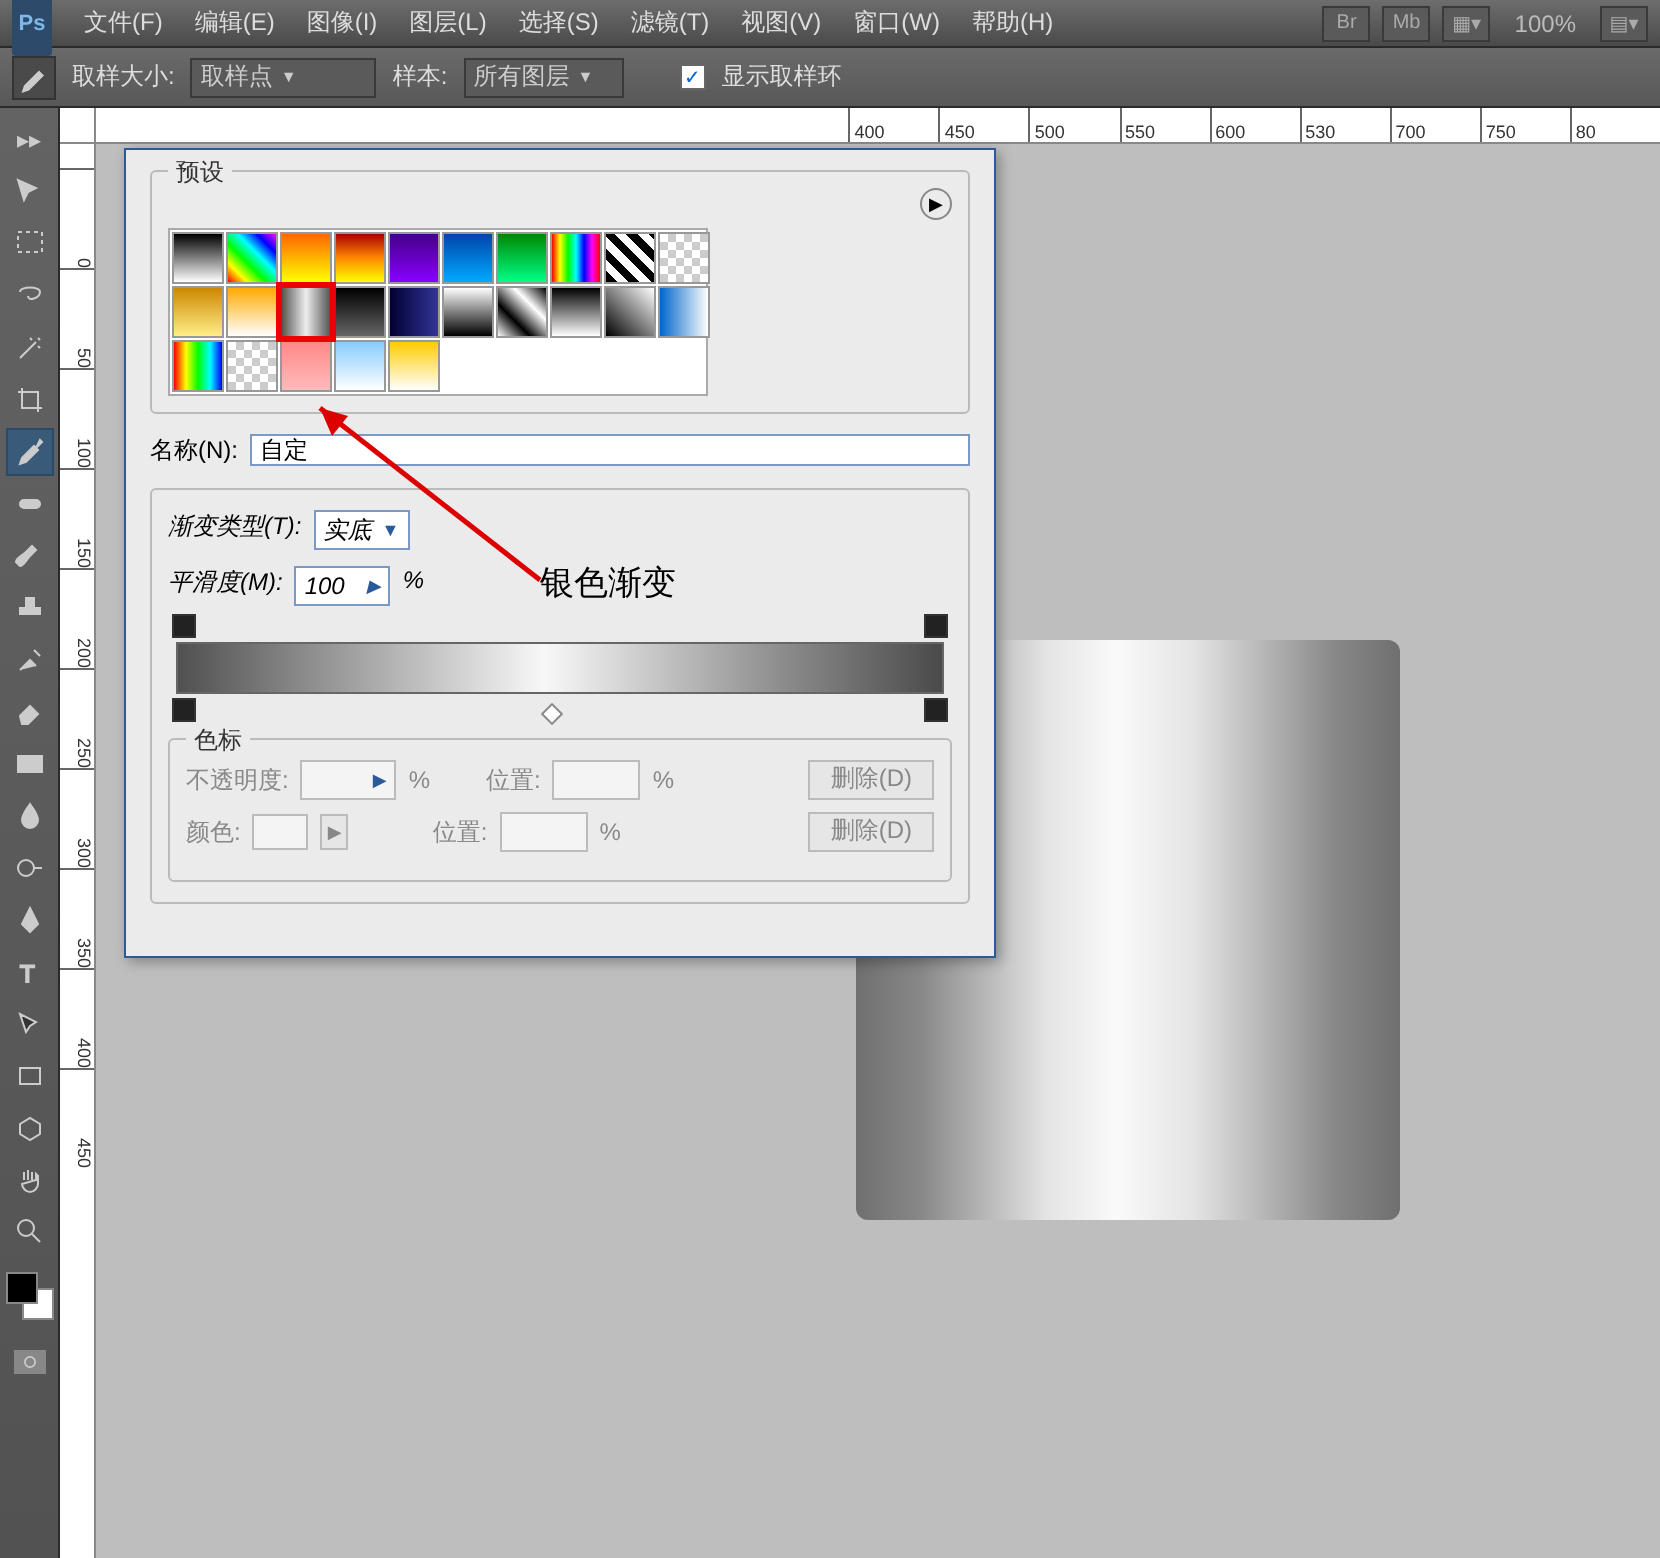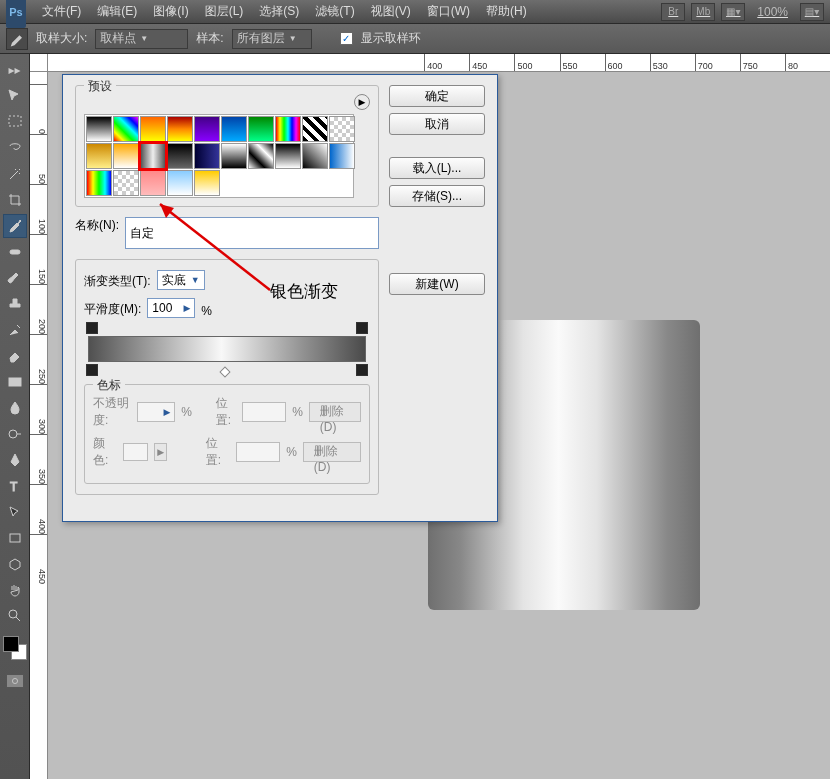--- a/index.html
+++ b/index.html
@@ -2,21 +2,21 @@
 <html><head>
 <meta charset="utf-8">
 <style>
 * { box-sizing: border-box; margin: 0; padding: 0; font-family: "Microsoft YaHei", Tahoma, Arial, sans-serif; font-size: 12px; }
 body { width: 830px; height: 779px; background: #b8b8b8; overflow: hidden; position: relative; }
 
 
 .menu-bar { height: 24px; background: linear-gradient(#6d6d6d, #4a4a4a); display: flex; align-items: center; padding: 0 6px; color: #ddd; border-bottom: 1px solid #2a2a2a; }
 .ps-logo { width: 20px; height: 32px; background: #2d4a6b; color: #7db8e8; display: flex; align-items: center; justify-content: center; font-weight: bold; font-size: 11px; border-radius: 2px; margin-right: 8px; }
 .menu-bar .menu-item { padding: 0 8px; cursor: default; }
-.menu-right { margin-left: auto; display: flex; align-items: center; gap: 6px; text-decoration: underline; }
+.menu-right { margin-left: auto; display: flex; align-items: center; gap: 6px; }
 .menu-right .small-btn { width: 24px; height: 18px; background: #5a5a5a; border: 1px solid #3a3a3a; display: flex; align-items: center; justify-content: center; color: #aaa; font-size: 10px; }
 .zoom-display { color: #bbb; padding: 0 6px; }
 
 
 .options-bar { height: 30px; background: linear-gradient(#6a6a6a, #585858); display: flex; align-items: center; padding: 0 6px; color: #ddd; border-bottom: 1px solid #2a2a2a; gap: 8px; }
 .options-bar .eyedrop-icon { width: 22px; height: 22px; background: #4a4a4a; border: 1px solid #333; display: flex; align-items: center; justify-content: center; }
 .opt-dropdown { height: 20px; background: #5a5a5a; border: 1px solid #3a3a3a; padding: 0 4px; display: flex; align-items: center; color: #ccc; }
 .opt-dropdown .tri { margin-left: 4px; font-size: 8px; }
 .checkbox { width: 13px; height: 13px; background: #fff; border: 1px solid #666; display: inline-flex; align-items: center; justify-content: center; color: #06c; font-size: 10px; }
 
@@ -56,23 +56,23 @@
 
 .fieldset { border: 1px solid #bbb; border-radius: 3px; padding: 8px; margin-bottom: 10px; position:relative; }
 .fieldset-label { position: absolute; top: -8px; left: 8px; background: #ebebeb; padding: 0 4px; color: #333; }
 .presets-header { display:flex; align-items:center; }
 .presets-header .arrow { margin-left:auto; width:16px; height:16px; border:1px solid #888; border-radius:50%; display:flex; align-items:center; justify-content:center; font-size:9px; }
 .presets-grid { width: 270px; border: 1px solid #aaa; background: #fff; padding: 1px; display: grid; grid-template-columns: repeat(10, 26px); grid-auto-rows: 26px; gap: 1px; margin-top:4px; }
 .preset { border: 1px solid #999; }
 .preset.selected { outline: 3px solid #e00; outline-offset: -1px; position: relative; z-index: 2; }
 
 .name-row { display: flex; gap: 6px; margin-bottom: 10px; }
-.name-row input { flex: 1; height: 32px; border: 1px solid #7a9ac5; padding: 0 4px; background: #fff; }
-
-.grad-type-row, .smooth-row { display: flex; align-items: flex-end; gap: 6px; margin-bottom: 8px; }
+.name-row input { flex: 1; height: 16px; border: 1px solid #7a9ac5; padding: 0 4px; background: #fff; }
+
+.grad-type-row, .smooth-row { display: flex; align-items: flex-start; gap: 6px; margin-bottom: 8px; font-style: italic; }
 .select-small { height: 20px; border: 1px solid #7a9ac5; background: #fff; padding: 0 18px 0 4px; position: relative; display:flex; align-items:center; }
 .select-small .tri { position: absolute; right: 4px; font-size: 9px; color: #2a5a9a; }
 .num-input { width: 48px; height: 20px; border: 1px solid #7a9ac5; background: #fff; padding: 0 4px; display:flex; align-items:center; }
 .num-input .tri { margin-left: auto; font-size: 9px; color: #2a5a9a; }
 
 .gradient-bar-wrap { position: relative; margin: 18px 4px 22px 4px; }
 .gradient-bar { height: 26px; border: 1px solid #666; background: linear-gradient(90deg, #505050 0%, #909090 18%, #f8f8f8 48%, #909090 78%, #4a4a4a 100%); }
 .stop { position: absolute; width: 12px; height: 12px; border: 1px solid #333; }
 .stop.op { top: -14px; background: #222; }
 .stop.col { bottom: -14px; }
@@ -383,29 +383,20 @@
             <span style="width:30px;"></span>
             <span>位置:</span>
             <input type="text" style="">
             <span>%</span>
             <div class="btn-del">删除(D)</div>
           </div>
         </div>
       </div>
     </div>
 
-    <div class="dialog-right">
-      <div class="dlg-btn">确定</div>
-      <div class="dlg-btn">取消</div>
-      <div style="height:10px;"></div>
-      <div class="dlg-btn">载入(L)...</div>
-      <div class="dlg-btn">存储(S)...</div>
-      <div style="height:54px;"></div>
-      <div class="dlg-btn">新建(W)</div>
-    </div>
   </div>
 </div>
 
 <svg class="annotation" style="left:140px; top:190px;" width="240" height="130">
   <line class="anno-line" x1="130" y1="100" x2="20" y2="14"></line>
   <polygon class="anno-head" points="20,14 34,18 26,28"></polygon>
 </svg>
 <div class="annotation anno-text" style="left:270px; top:280px;">银色渐变</div>
 
 </body></html>

